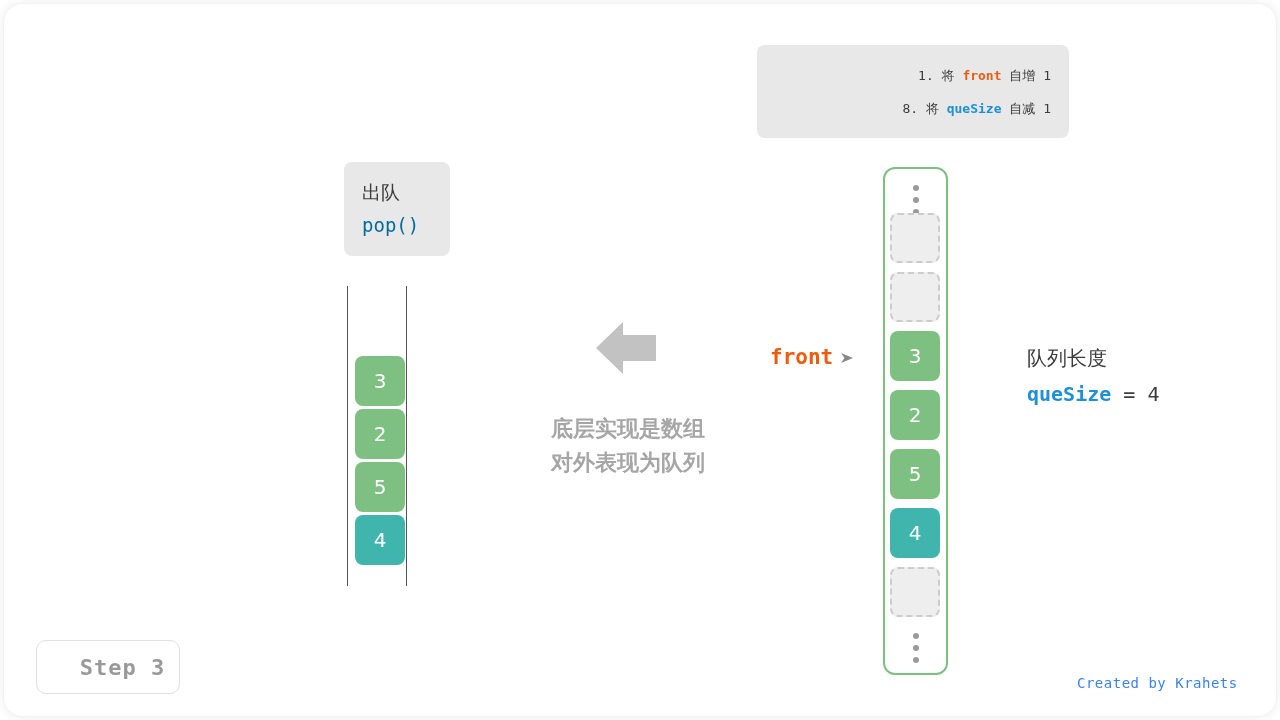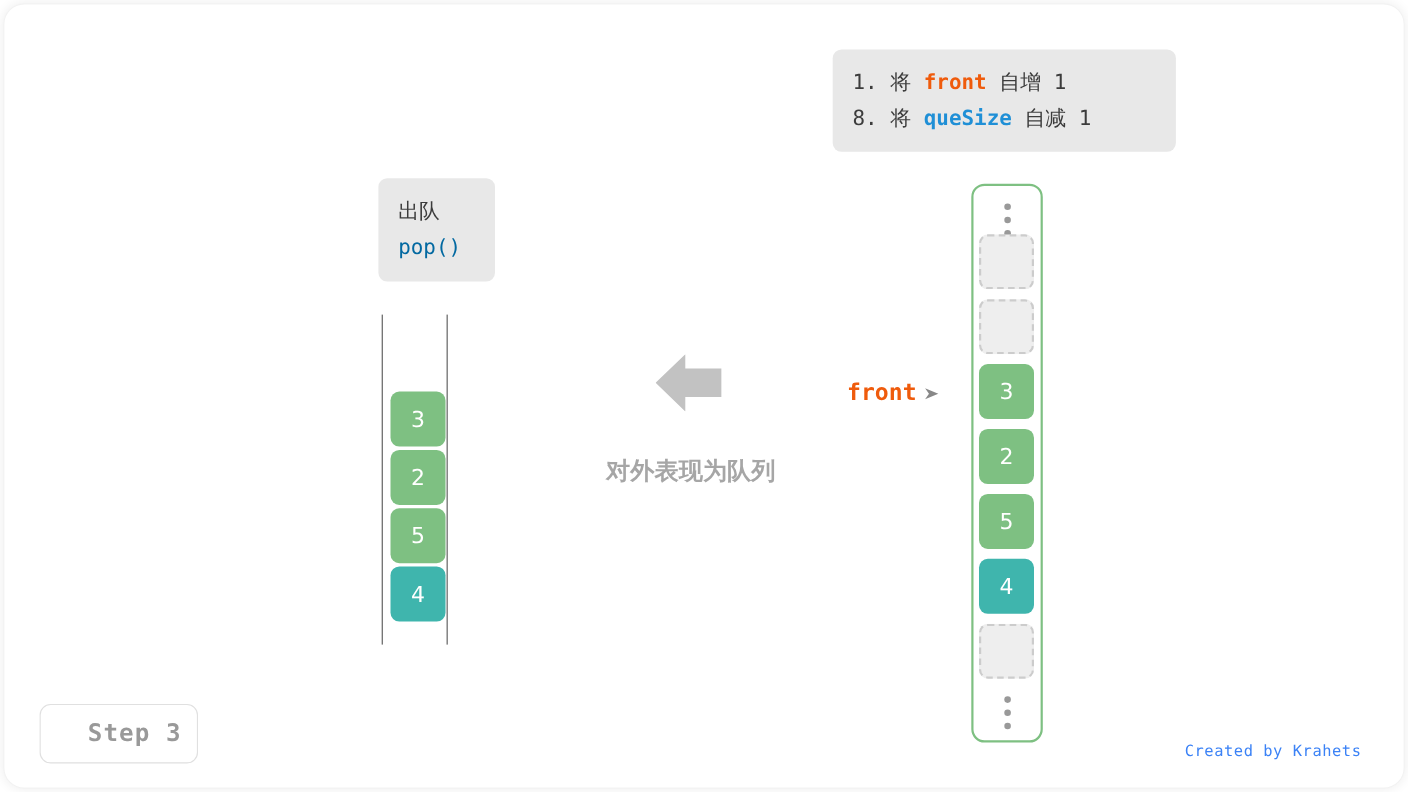--- a/index.html
+++ b/index.html
@@ -39,24 +39,25 @@
     top: 45px;
     width: 312px;
     height: 93px;
     background: #e8e8e8;
     border-radius: 8px;
     box-sizing: border-box;
     padding: 14px 18px 0 18px;
   }
   .instr-line {
     font-family: "DejaVu Sans Mono", "Liberation Mono", monospace;
-    font-size: 19px;
+    font-size: 13px;
     line-height: 33px;
     color: #3c3c3c;
     white-space: nowrap;
+    text-align: right;
   }
   .instr-line .kw-front {
     color: #ef5b0c;
     font-weight: bold;
   }
   .instr-line .kw-quesize {
     color: #1f8fd6;
     font-weight: bold;
   }
 
@@ -276,20 +277,21 @@
     </div>
   </div>
 
   <div class="abs" id="flow-arrow">
     <svg width="60" height="52" viewBox="0 0 60 52">
       <polygon points="0,26 27,0 27,13 60,13 60,39 27,39 27,52" fill="#c2c2c2"></polygon>
     </svg>
   </div>
 
   <div class="abs" id="center-caption">
+    <div class="caption-line">底层实现是数组</div>
     <div class="caption-line">对外表现为队列</div>
   </div>
 
   <div class="abs" id="front-pointer">
     <span id="front-pointer-label">front</span>
     <span id="front-pointer-arrow">
       <svg width="14" height="14" viewBox="0 0 14 14">
         <polygon points="1,2 13,7 1,12 4.5,7" fill="#888888"></polygon>
       </svg>
     </span>
@@ -324,19 +326,25 @@
       <span></span>
     </div>
 
     <div class="dots" style="top:464px;">
       <span></span>
         <span></span>
         <span></span>
     </div>
   </div>
 
+  <div class="abs" id="quesize-annotation">
+    <div class="ann-line-cn">队列长度</div>
+    <div class="ann-line-code">
+      <span class="kw-quesize">queSize</span><span> = </span><span>4</span>
+    </div>
+  </div>
 
   <div class="abs" id="step-badge">
     <span id="step-badge-label">Step 3</span>
   </div>
 
   <div class="abs" id="watermark">Created by Krahets</div>
 </div>
 
 </body></html>

